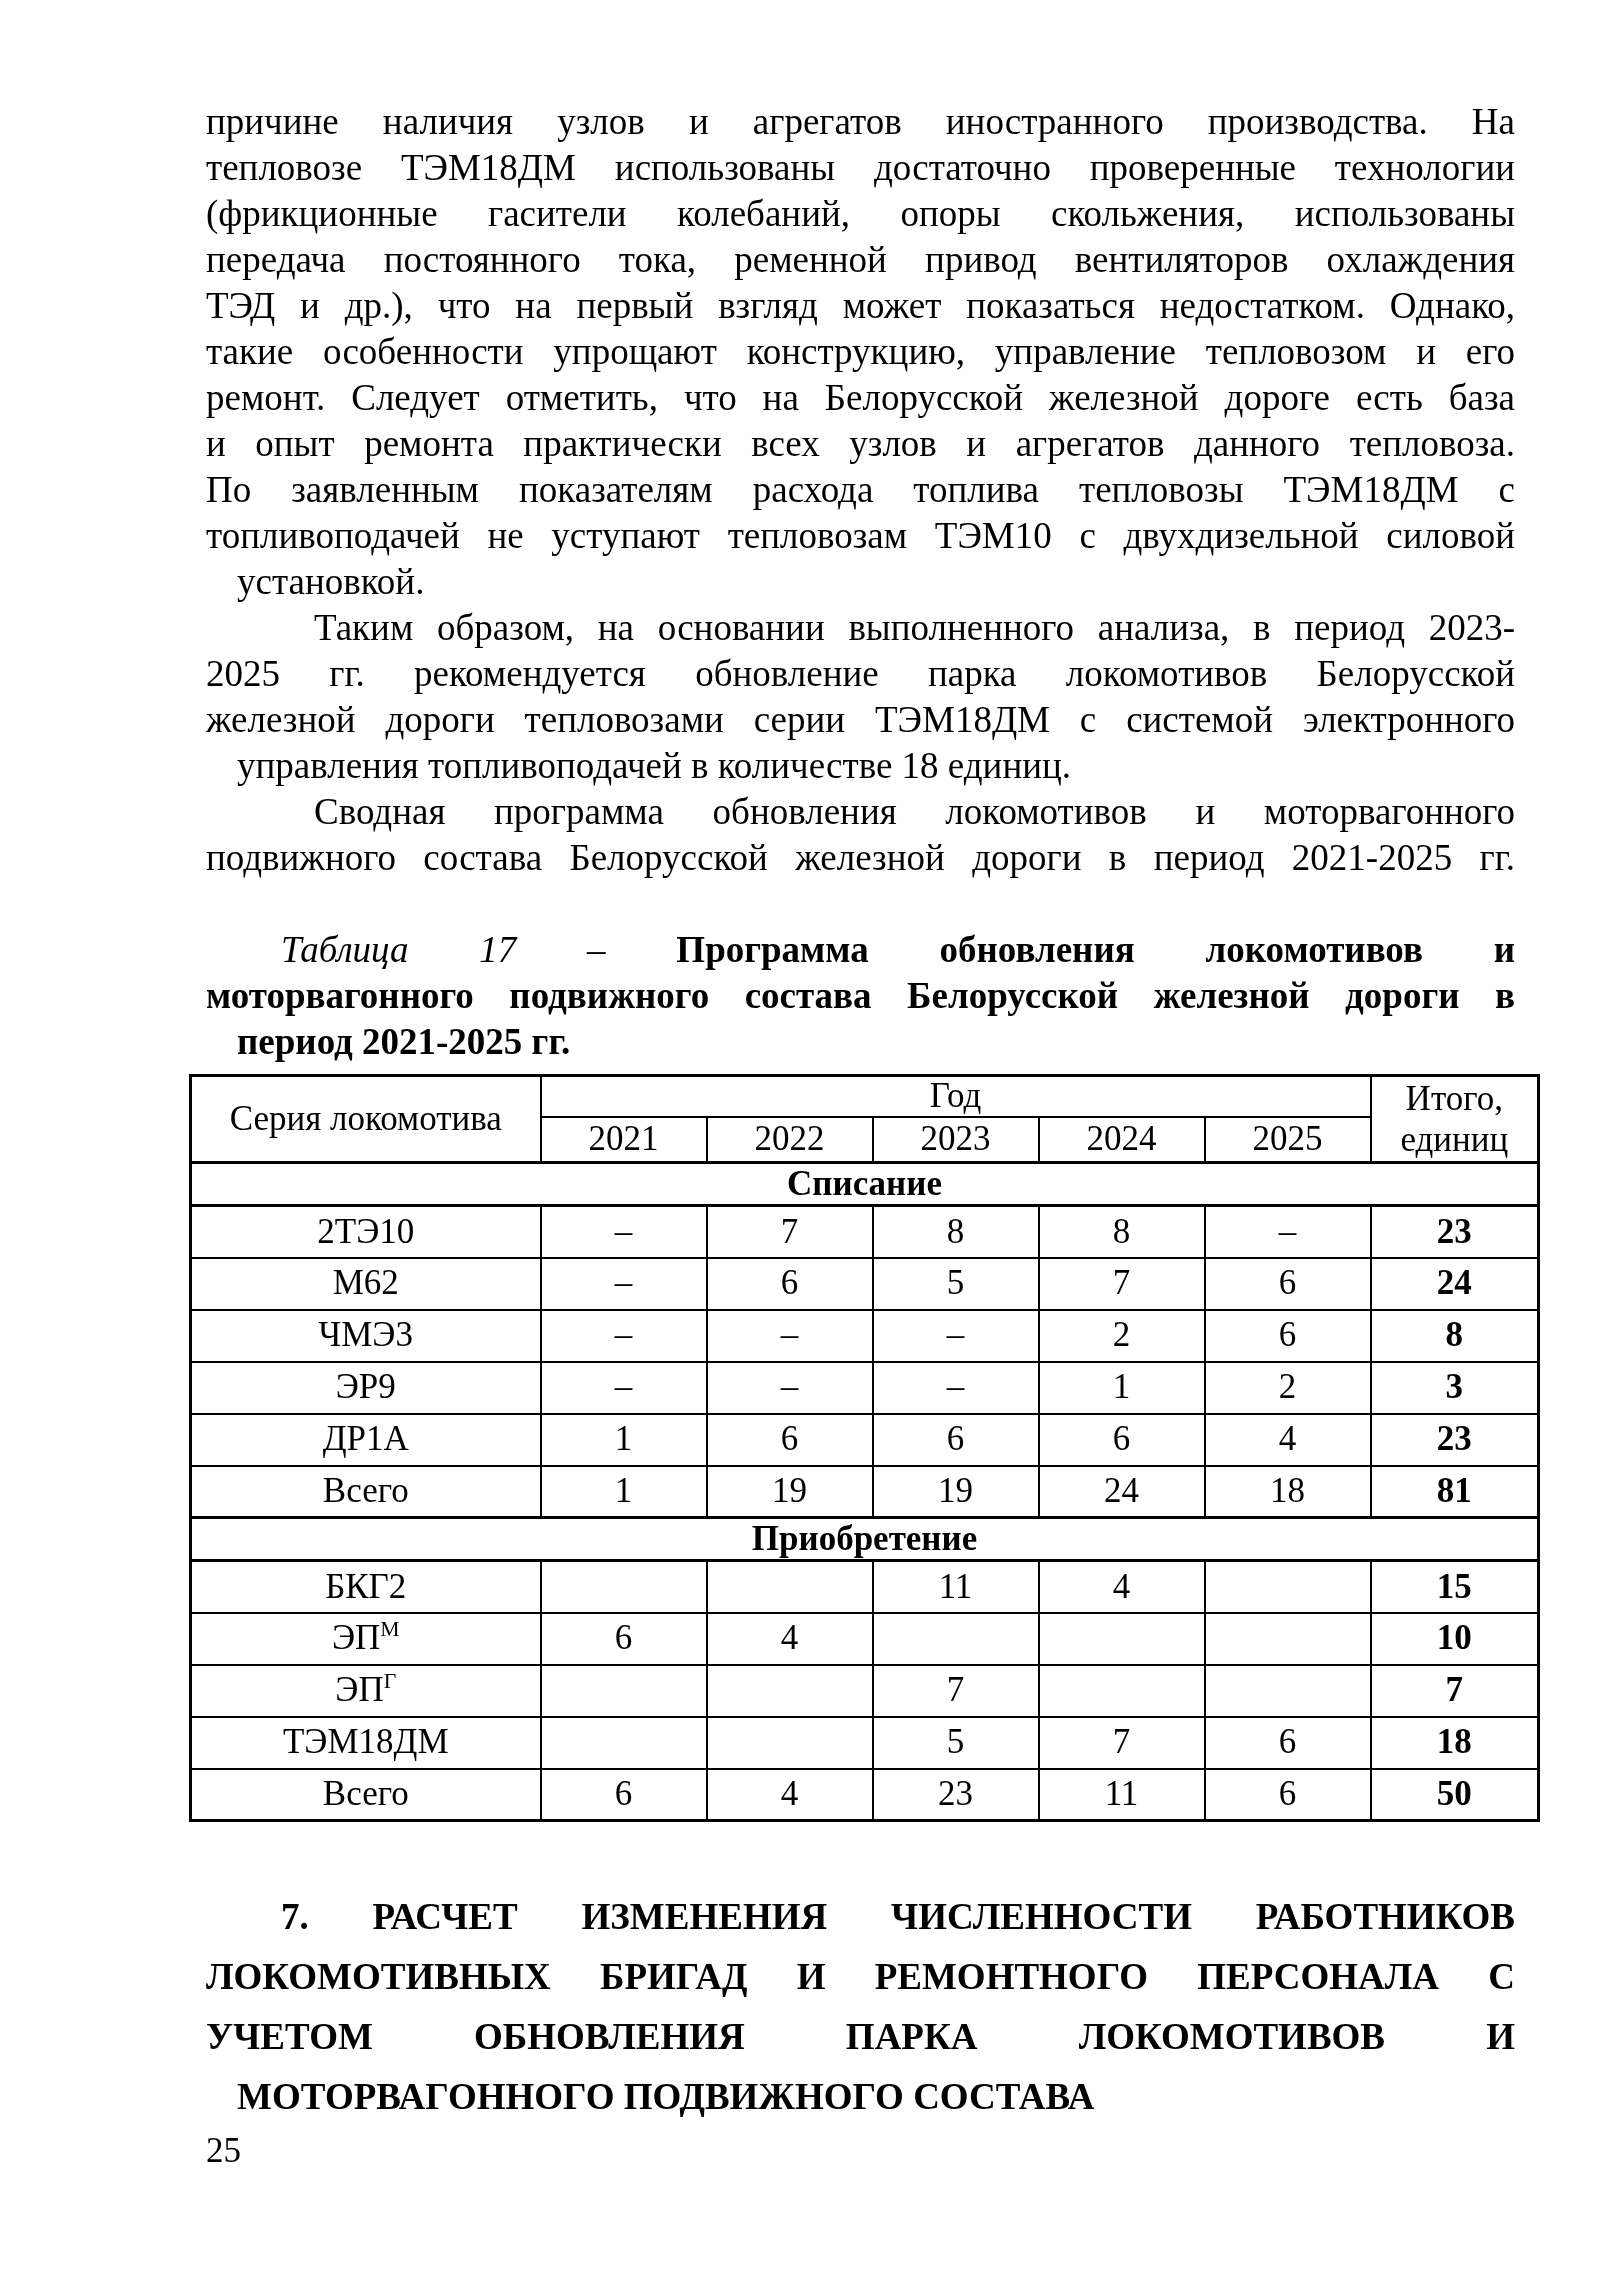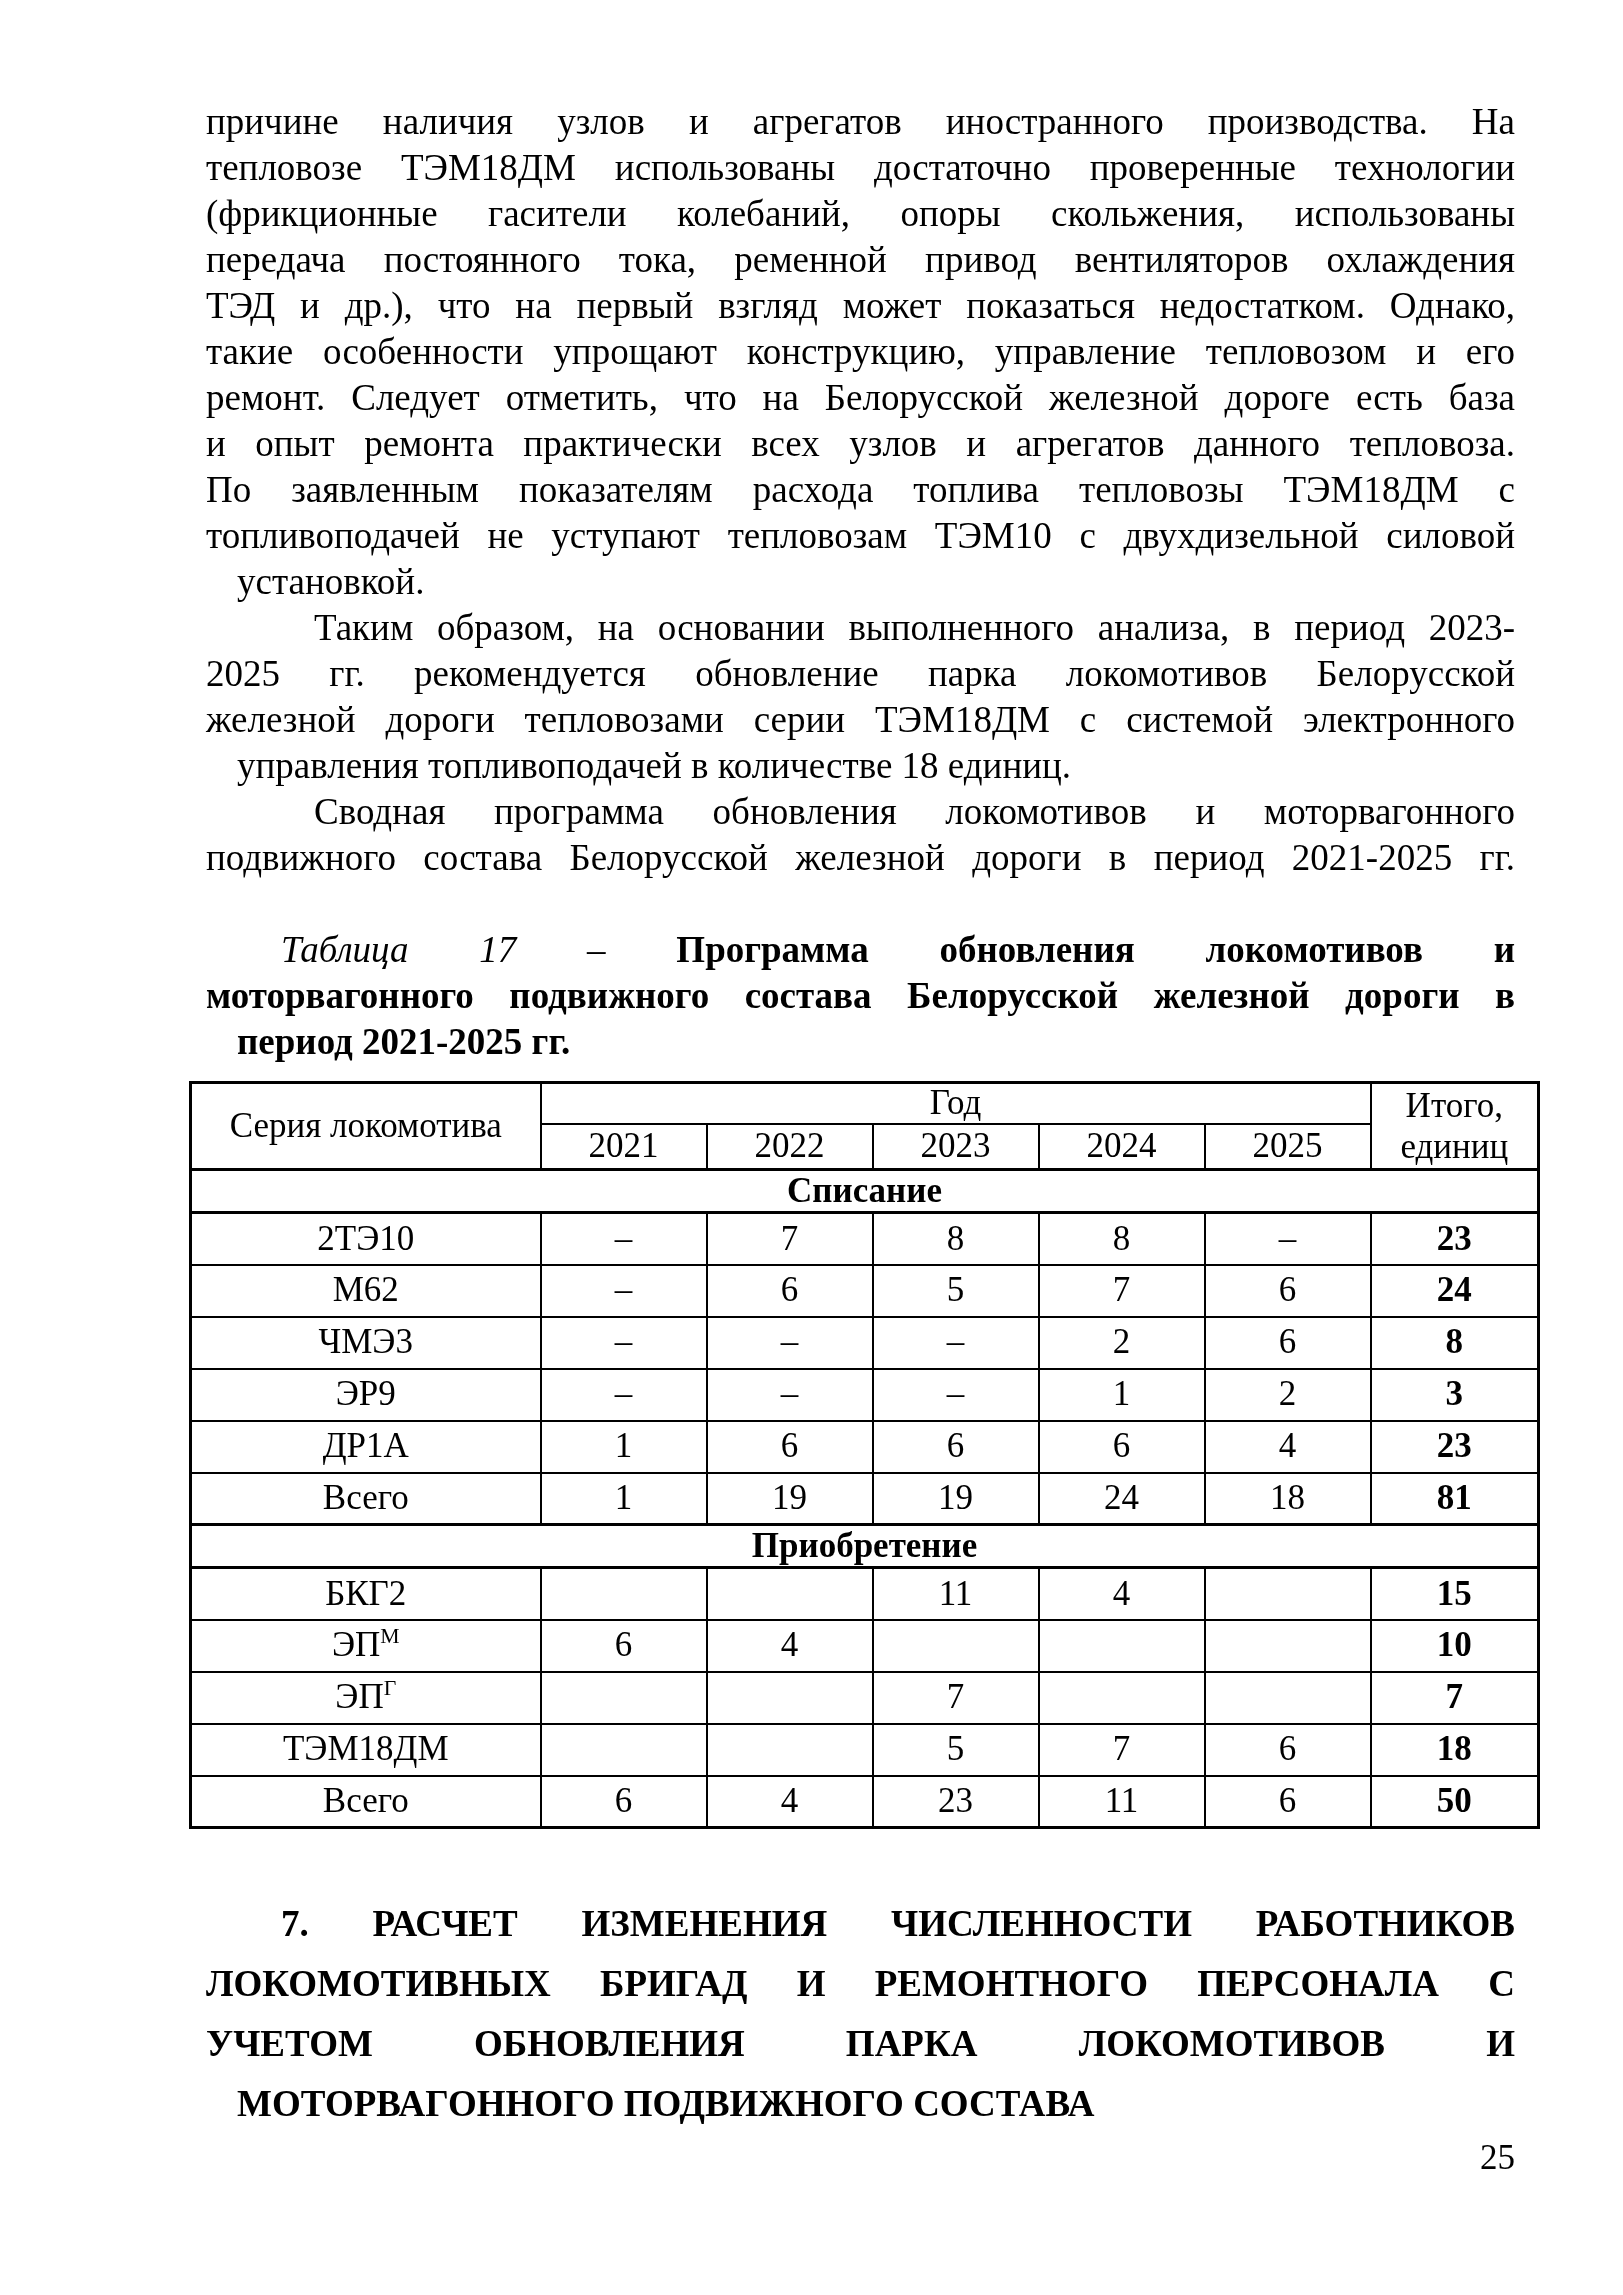--- a/index.html
+++ b/index.html
@@ -26,21 +26,21 @@
     white-space:normal;
   }
   .jl.last{ text-align-last:left;margin-left:31px; }
   .ind{ text-indent:108px; }
   .ind-sm{ text-indent:75px; }
   .caption{ margin-top:46px; }
   .it{ font-style:italic; }
   .cb{ font-weight:bold; }
 
   table.prog{
-    margin-top:16px;
+    margin-top:9px;
     margin-left:-17px;
     width:1345px;
     border-collapse:collapse;
     table-layout:fixed;
     border:3.9px solid #000;
   }
   table.prog td{
     border:2px solid #000;
     border-top-width:2.6px;
     border-bottom-width:2.6px;
@@ -58,21 +58,21 @@
   tr.section{ height:43px; }
   tr.section td{ border-top-width:3.9px; border-bottom-width:3.9px; font-weight:bold; }
   tr.data{ height:52px; }
   td.total{ font-weight:bold; }
   td.totalhead div{ line-height:41px; }
   sup.ser{ font-size:0.62em; vertical-align:super; line-height:0; }
 
   .heading{ margin-top:65px; font-weight:bold; }
   .heading .jl{ font-size:37px; line-height:60px; }
   .pagenum{
-    text-align:right;
+    text-align:left;
     font-size:35px;
     line-height:46px;
     margin-top:1.3px;
   }
 </style>
 </head>
 <body>
 
 <div class="page">
   <div class="content">

